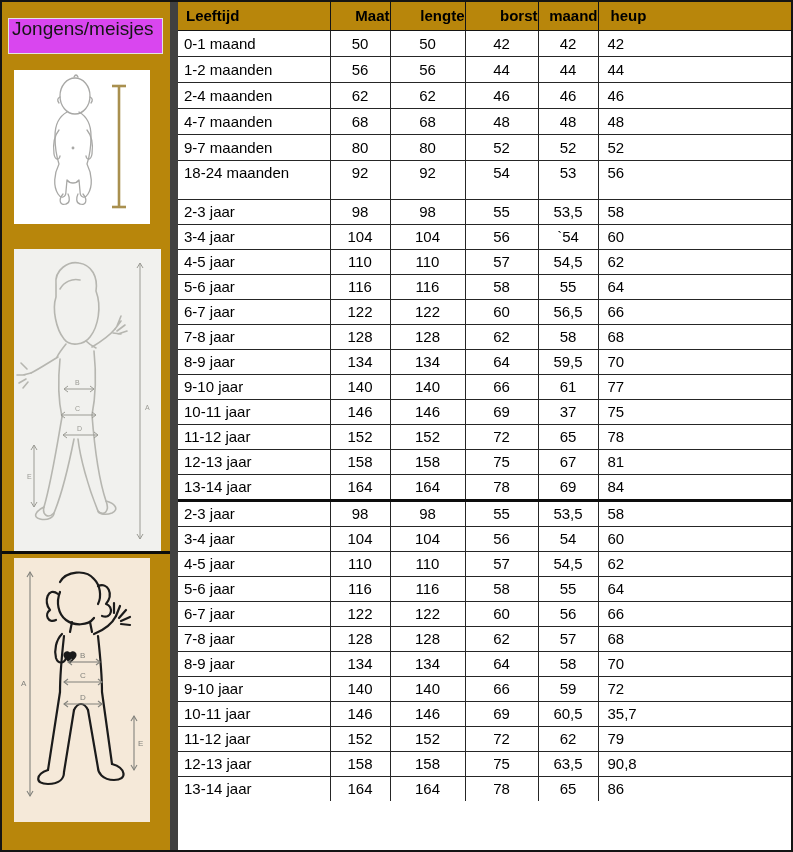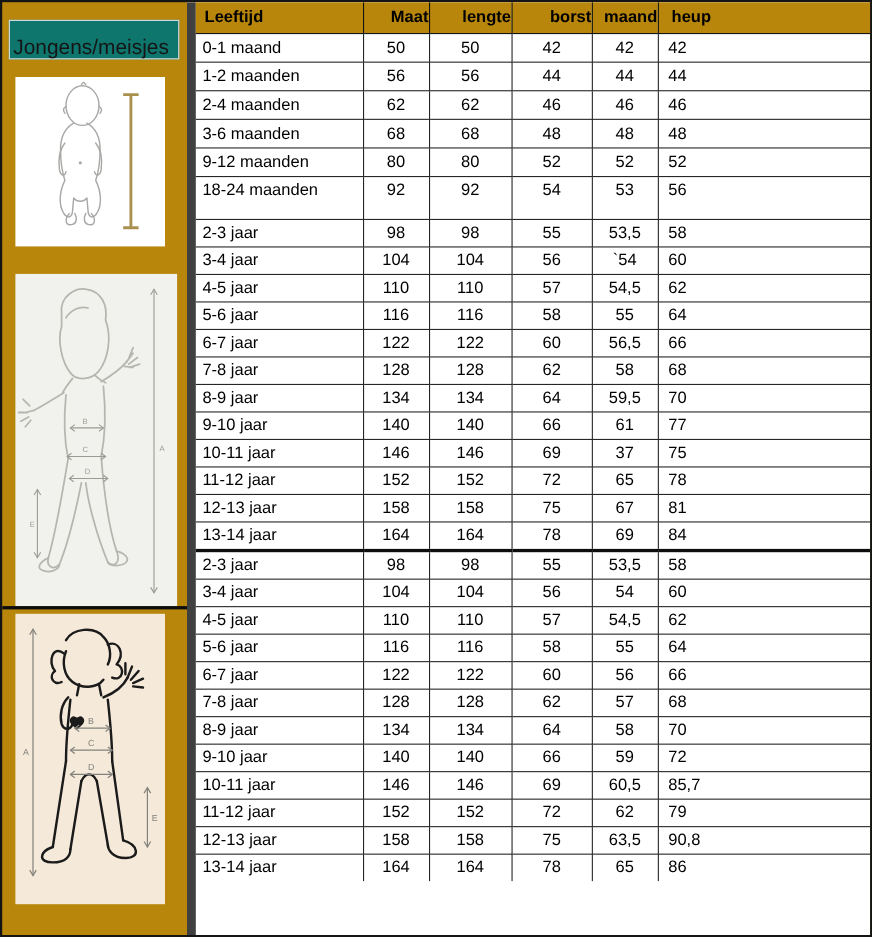--- a/index.html
+++ b/index.html
@@ -5,22 +5,22 @@
   html,body{margin:0;padding:0;background:#ffffff;}
   .screen{
     position:relative;width:793px;height:852px;box-sizing:border-box;
     background:#B8860B;border:2px solid #141414;overflow:hidden;
     font-family:"Liberation Sans",sans-serif;color:#000;
   }
   
   .sidebar{position:absolute;left:0;top:0;width:168px;height:100%;}
   .label-box{
     position:absolute;left:6px;top:16px;width:155px;height:36px;
-    background:#0f766e;border:1px solid #e3e3e3;box-sizing:border-box;
-    display:flex;align-items:flex-end;padding-left:3px;
+    background:#d946ef;border:1px solid #e3e3e3;box-sizing:border-box;
+    display:flex;align-items:flex-start;padding-left:3px;
     font-size:19px;line-height:1;color:#151515;white-space:nowrap;
   }
   .panel{position:absolute;left:12px;background:#ffffff;}
   .baby-panel{top:68px;width:136px;height:154px;}
   .boy-panel{top:247px;width:147px;height:302px;background:#F1F1EE;}
   .girl-panel{top:556px;width:136px;height:264px;background:#F5E9D9;}
   .panel svg{display:block;width:100%;height:100%;}
   .divider{position:absolute;left:0;top:549px;width:168px;height:3px;background:#0d0d0d;}
   
   .content{
@@ -210,29 +210,29 @@
           </tr>
           <tr class="sec-baby">
             <td>2-4 maanden</td>
             <td>62</td>
             <td>62</td>
             <td>46</td>
             <td>46</td>
             <td>46</td>
           </tr>
           <tr class="sec-baby">
-            <td>3-6 maanden</td>
+            <td>4-7 maanden</td>
             <td>68</td>
             <td>68</td>
             <td>48</td>
             <td>48</td>
             <td>48</td>
           </tr>
           <tr class="sec-baby">
-            <td>9-12 maanden</td>
+            <td>9-7 maanden</td>
             <td>80</td>
             <td>80</td>
             <td>52</td>
             <td>52</td>
             <td>52</td>
           </tr>
           <tr class="sec-baby row-tall">
             <td>18-24 maanden</td>
             <td>92</td>
             <td>92</td>
@@ -399,21 +399,21 @@
             <td>66</td>
             <td>59</td>
             <td>72</td>
           </tr>
           <tr class="sec-meisjes">
             <td>10-11 jaar</td>
             <td>146</td>
             <td>146</td>
             <td>69</td>
             <td>60,5</td>
-            <td>85,7</td>
+            <td>35,7</td>
           </tr>
           <tr class="sec-meisjes">
             <td>11-12 jaar</td>
             <td>152</td>
             <td>152</td>
             <td>72</td>
             <td>62</td>
             <td>79</td>
           </tr>
           <tr class="sec-meisjes">

